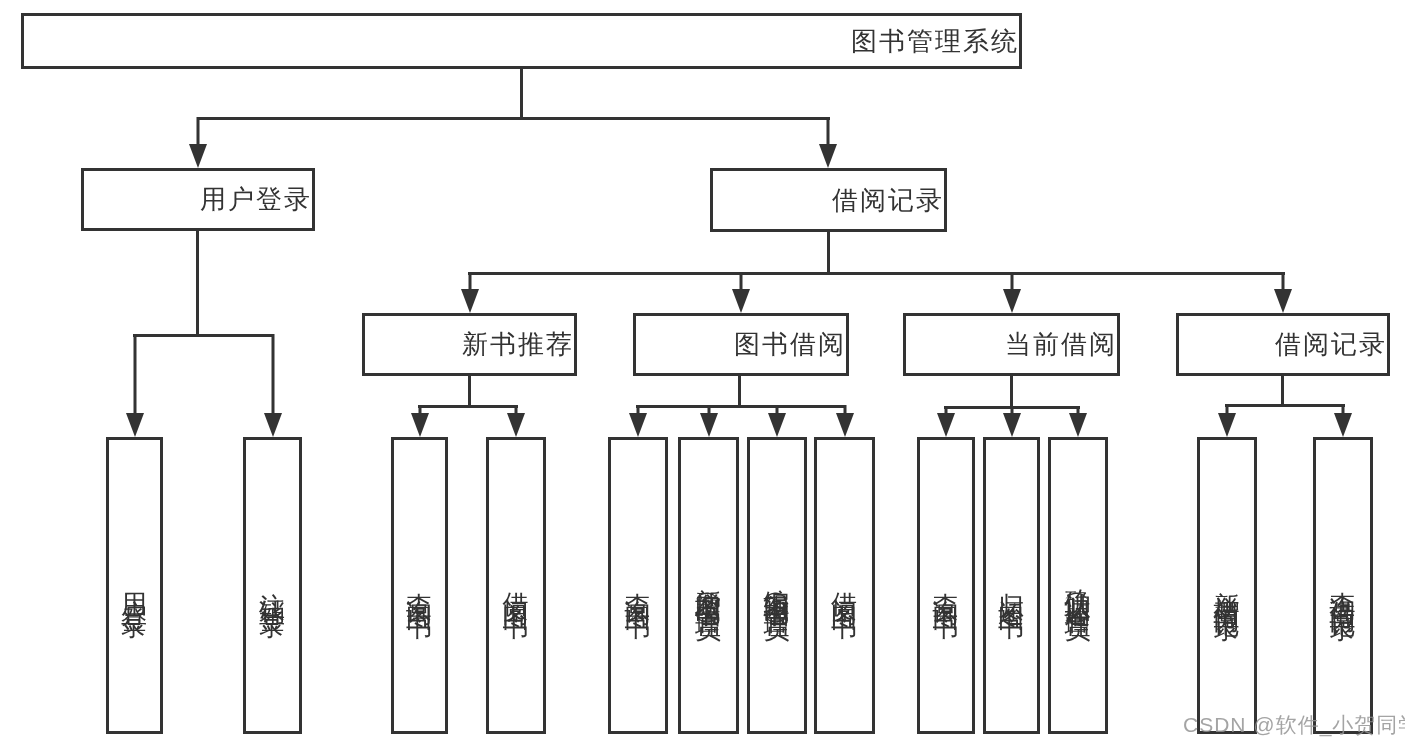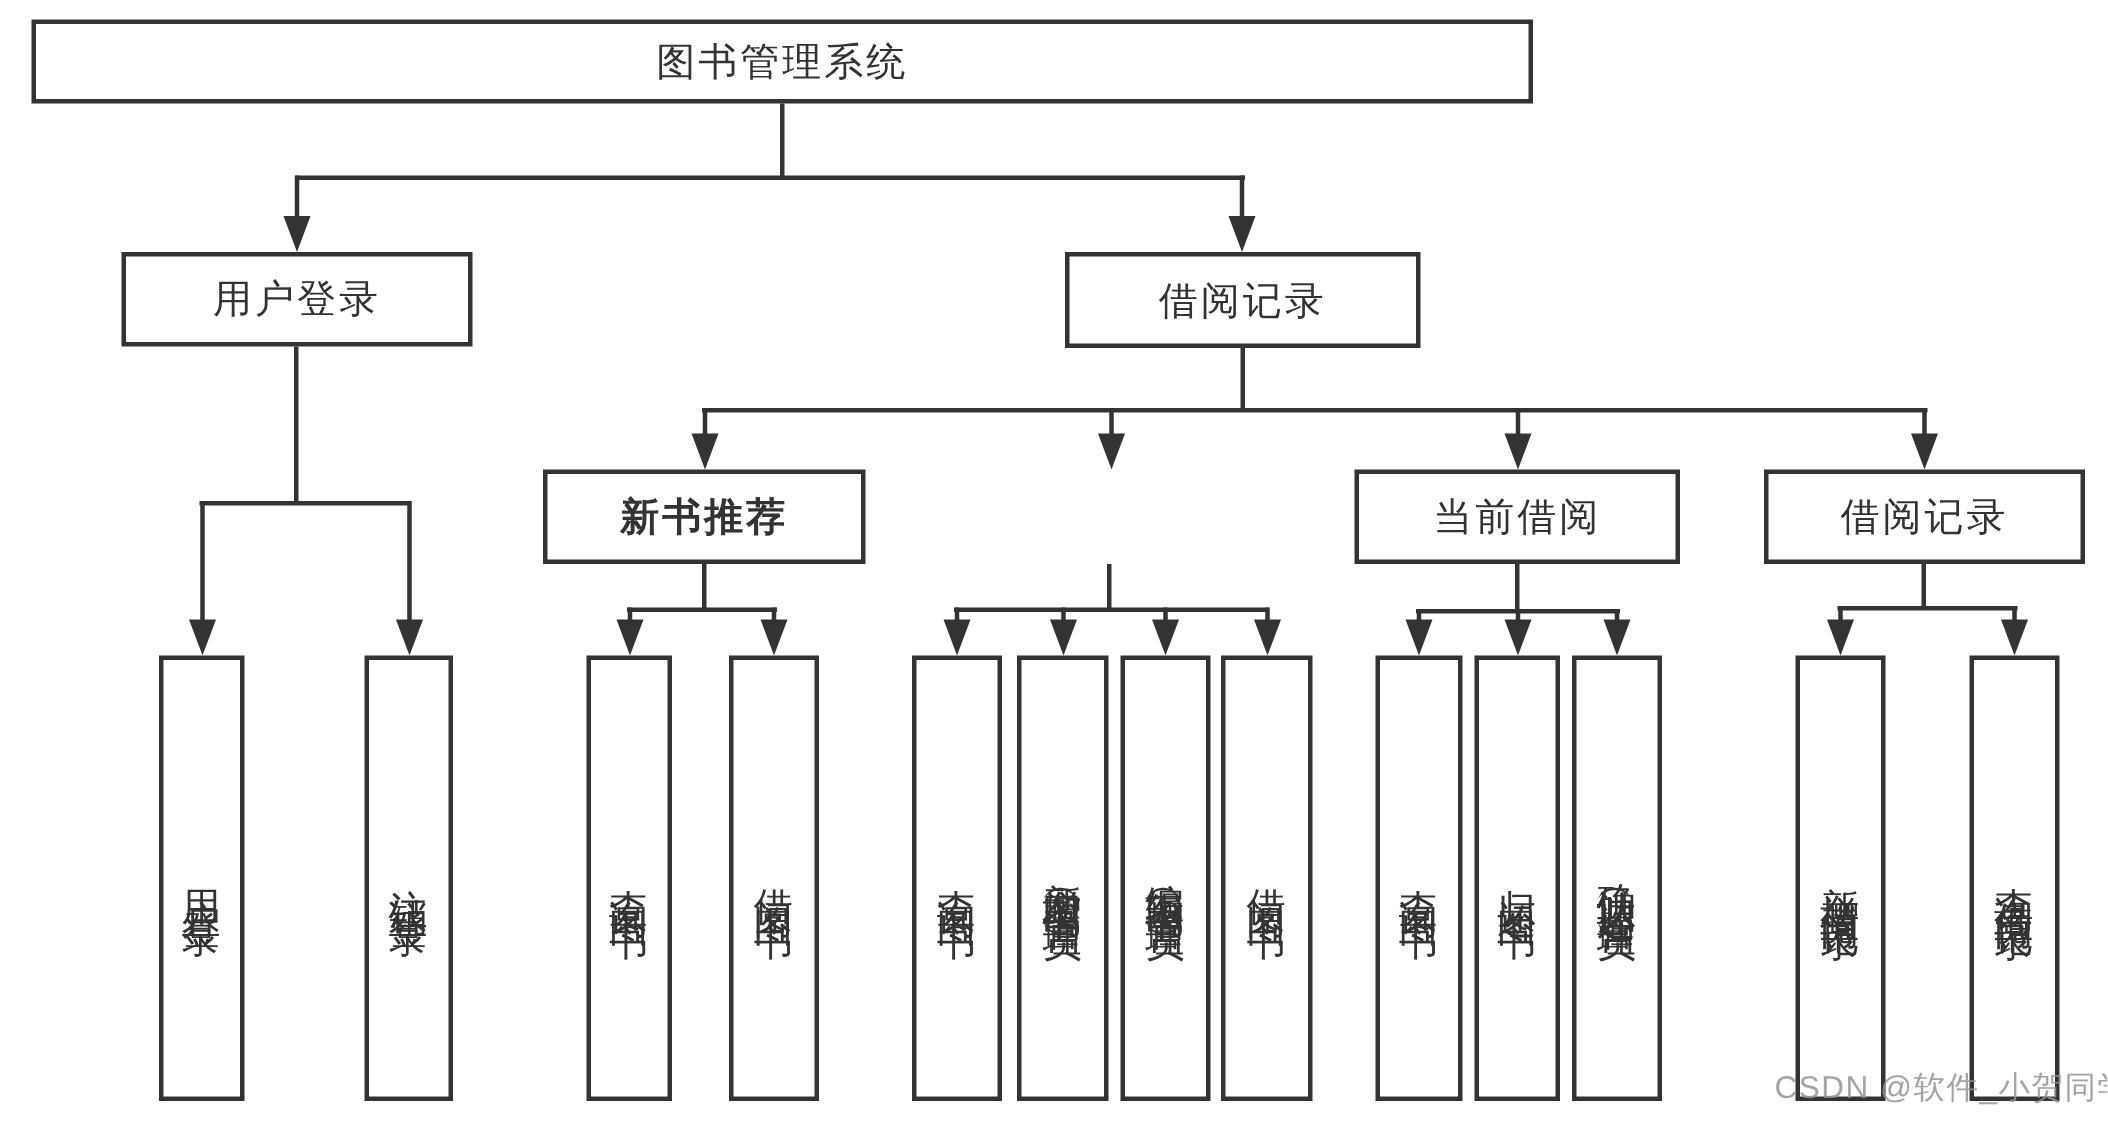--- a/index.html
+++ b/index.html
@@ -8,21 +8,21 @@
     --bg:#ffffff;
   }
   html,body{margin:0;padding:0;background:var(--bg);}
   body{font-family:"Liberation Sans","DejaVu Sans",sans-serif;}
   #canvas{position:relative;width:1405px;height:747px;background:var(--bg);overflow:hidden;}
 
   .node{
     position:absolute;
     border:3px solid var(--line);
     background:#fff;
-    display:flex;align-items:center;justify-content:center;
+    display:flex;align-items:center;justify-content:flex-end;
     font-size:26px;color:var(--text);
     box-sizing:border-box;
     letter-spacing:2px;
   }
   .leaf{
     position:absolute;
     border:3px solid var(--line);
     background:#fff;
     display:flex;align-items:center;justify-content:center;
     box-sizing:border-box;
@@ -80,22 +80,25 @@
   <div class="arrow" style="left:126px;top:334px;height:103px;"></div>
   <div class="arrow" style="left:264px;top:334px;height:103px;"></div>
 
   <div class="vline" style="left:827px;top:232px;height:42px;"></div>
   <div class="hline" style="left:468px;top:272px;width:817px;"></div>
   <div class="arrow" style="left:461px;top:272px;height:41px;"></div>
   <div class="arrow" style="left:732px;top:272px;height:41px;"></div>
   <div class="arrow" style="left:1003px;top:272px;height:41px;"></div>
   <div class="arrow" style="left:1274px;top:272px;height:41px;"></div>
 
-  <div class="node" style="left:362px;top:313px;width:215px;height:63px;font-weight:bold;">
+  <div class="node" style="left:362px;top:313px;width:215px;height:63px;">
     <span>新书推荐</span>
+  </div>
+  <div class="node" style="left:633px;top:313px;width:216px;height:63px;">
+    <span>图书借阅</span>
   </div>
   <div class="node" style="left:1176px;top:313px;width:214px;height:63px;">
     <span>借阅记录</span>
   </div>
   <div class="node" style="left:903px;top:313px;width:217px;height:63px;">
     <span>当前借阅</span>
   </div>
 
   <div class="vline" style="left:468px;top:376px;height:31px;"></div>
   <div class="hline" style="left:418px;top:405px;width:100px;"></div>

